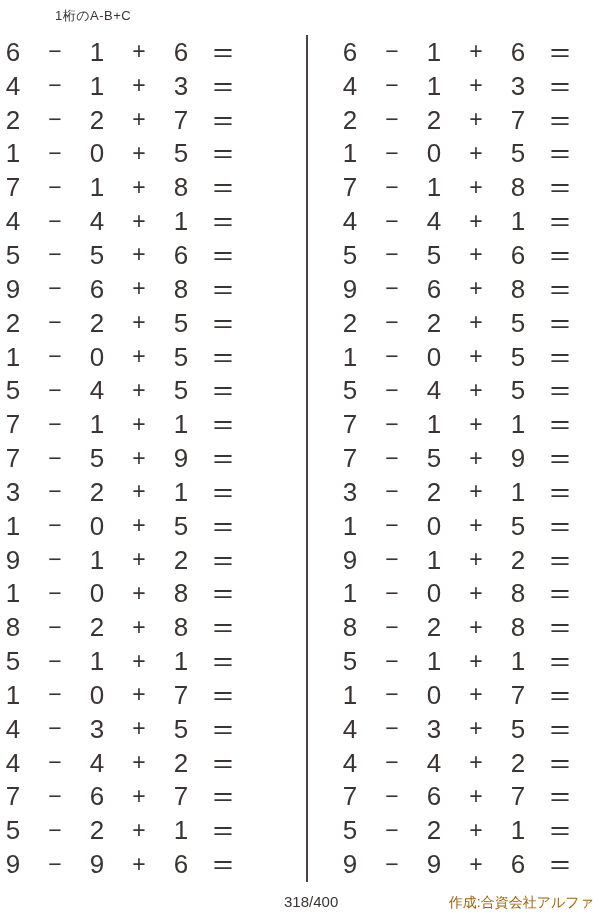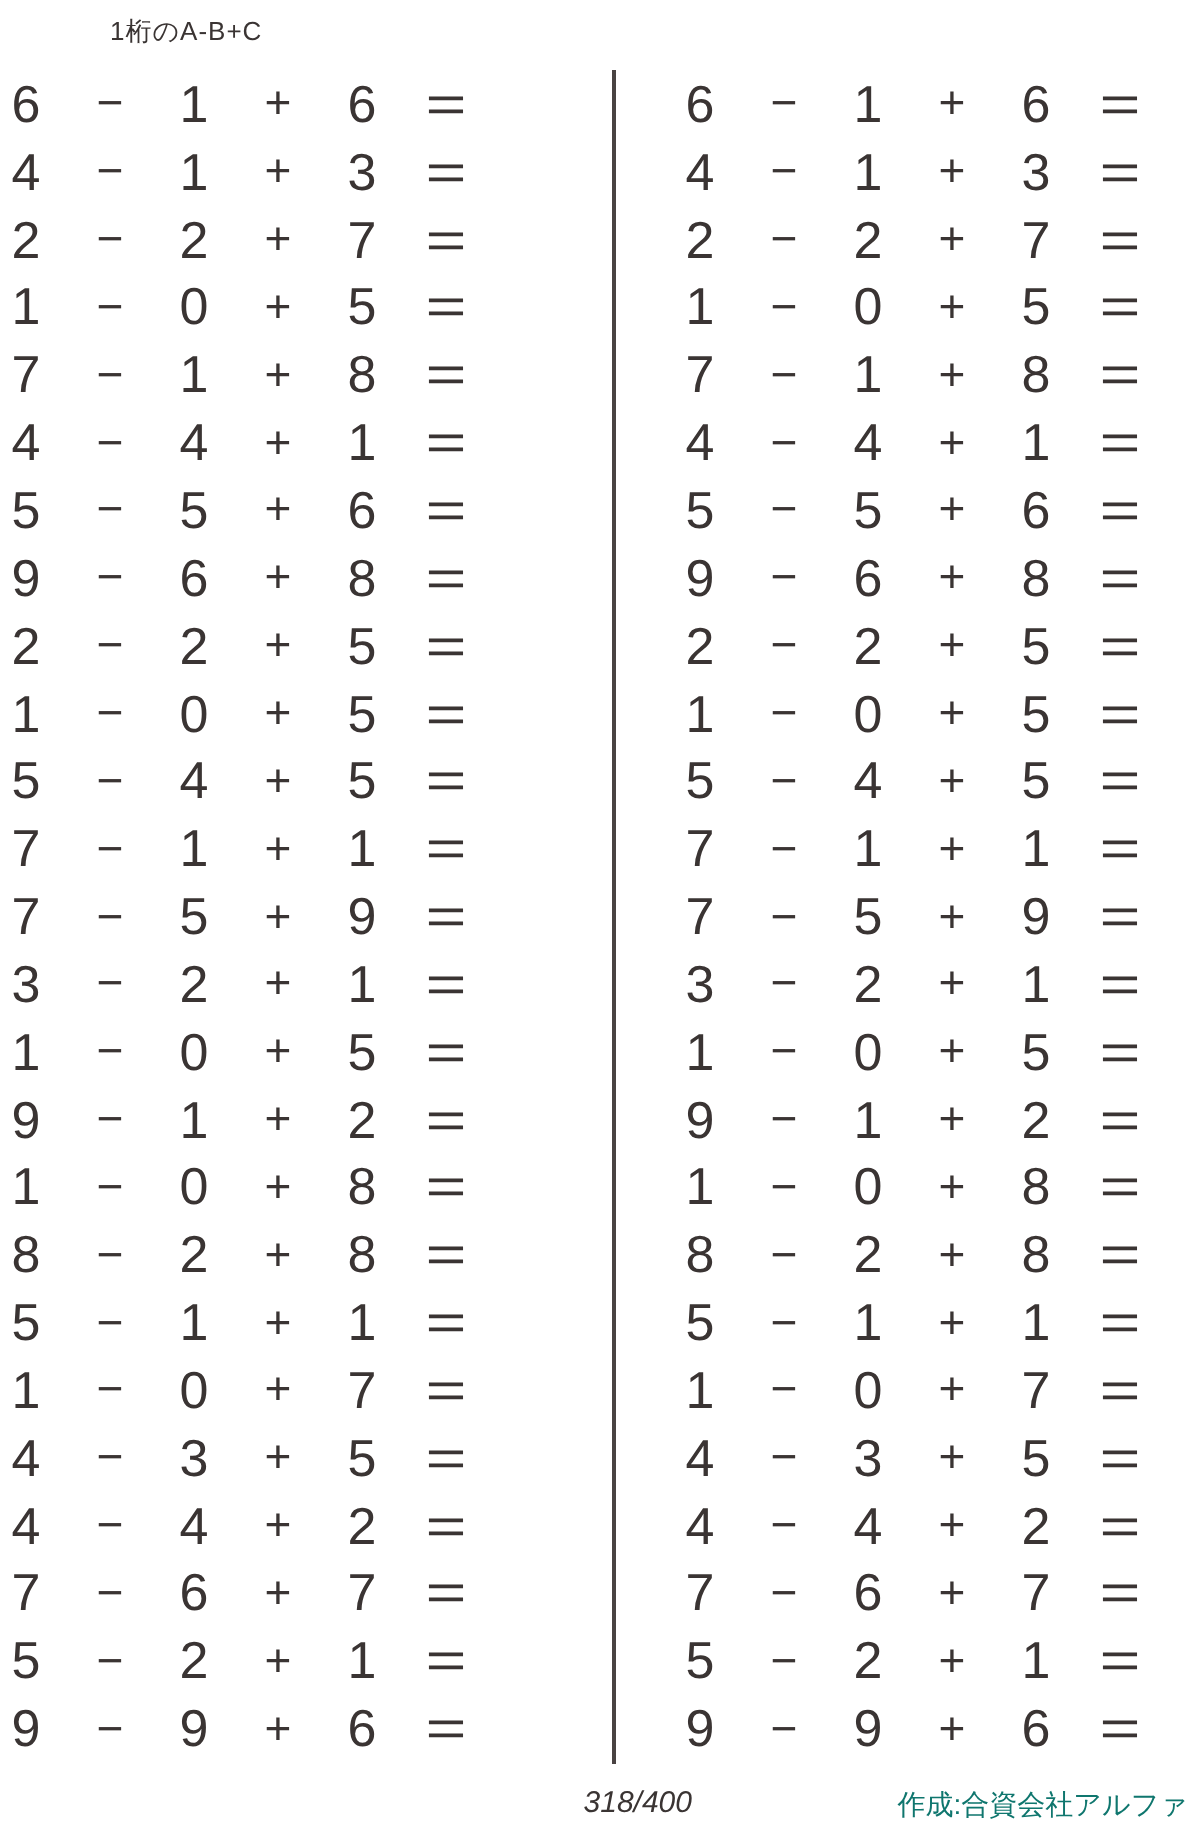--- a/index.html
+++ b/index.html
@@ -66,32 +66,31 @@
   .cell.op { font-size: 23px; }
   .cell.eq {
     transform: scaleX(1.35);
     font-weight: 400;
   }
   .footer-page {
     position: absolute;
     left: 284px;
     top: 893px;
     width: 62px;
-    text-align: right;
+    text-align: left;
     font-size: 15px;
     color: #3a3433;
     white-space: nowrap;
-    font-style: italic;
   }
   .footer-credit {
     position: absolute;
     right: 6px;
     top: 894px;
     font-size: 14px;
-    color: #0f766e;
+    color: #a16207;
     white-space: nowrap;
   }
 </style>
 </head>
 <body>
 
 <div class="page-title">1桁のA-B+C</div>
 
 <div class="worksheet">
   <div class="col col-left" id="col-left">

